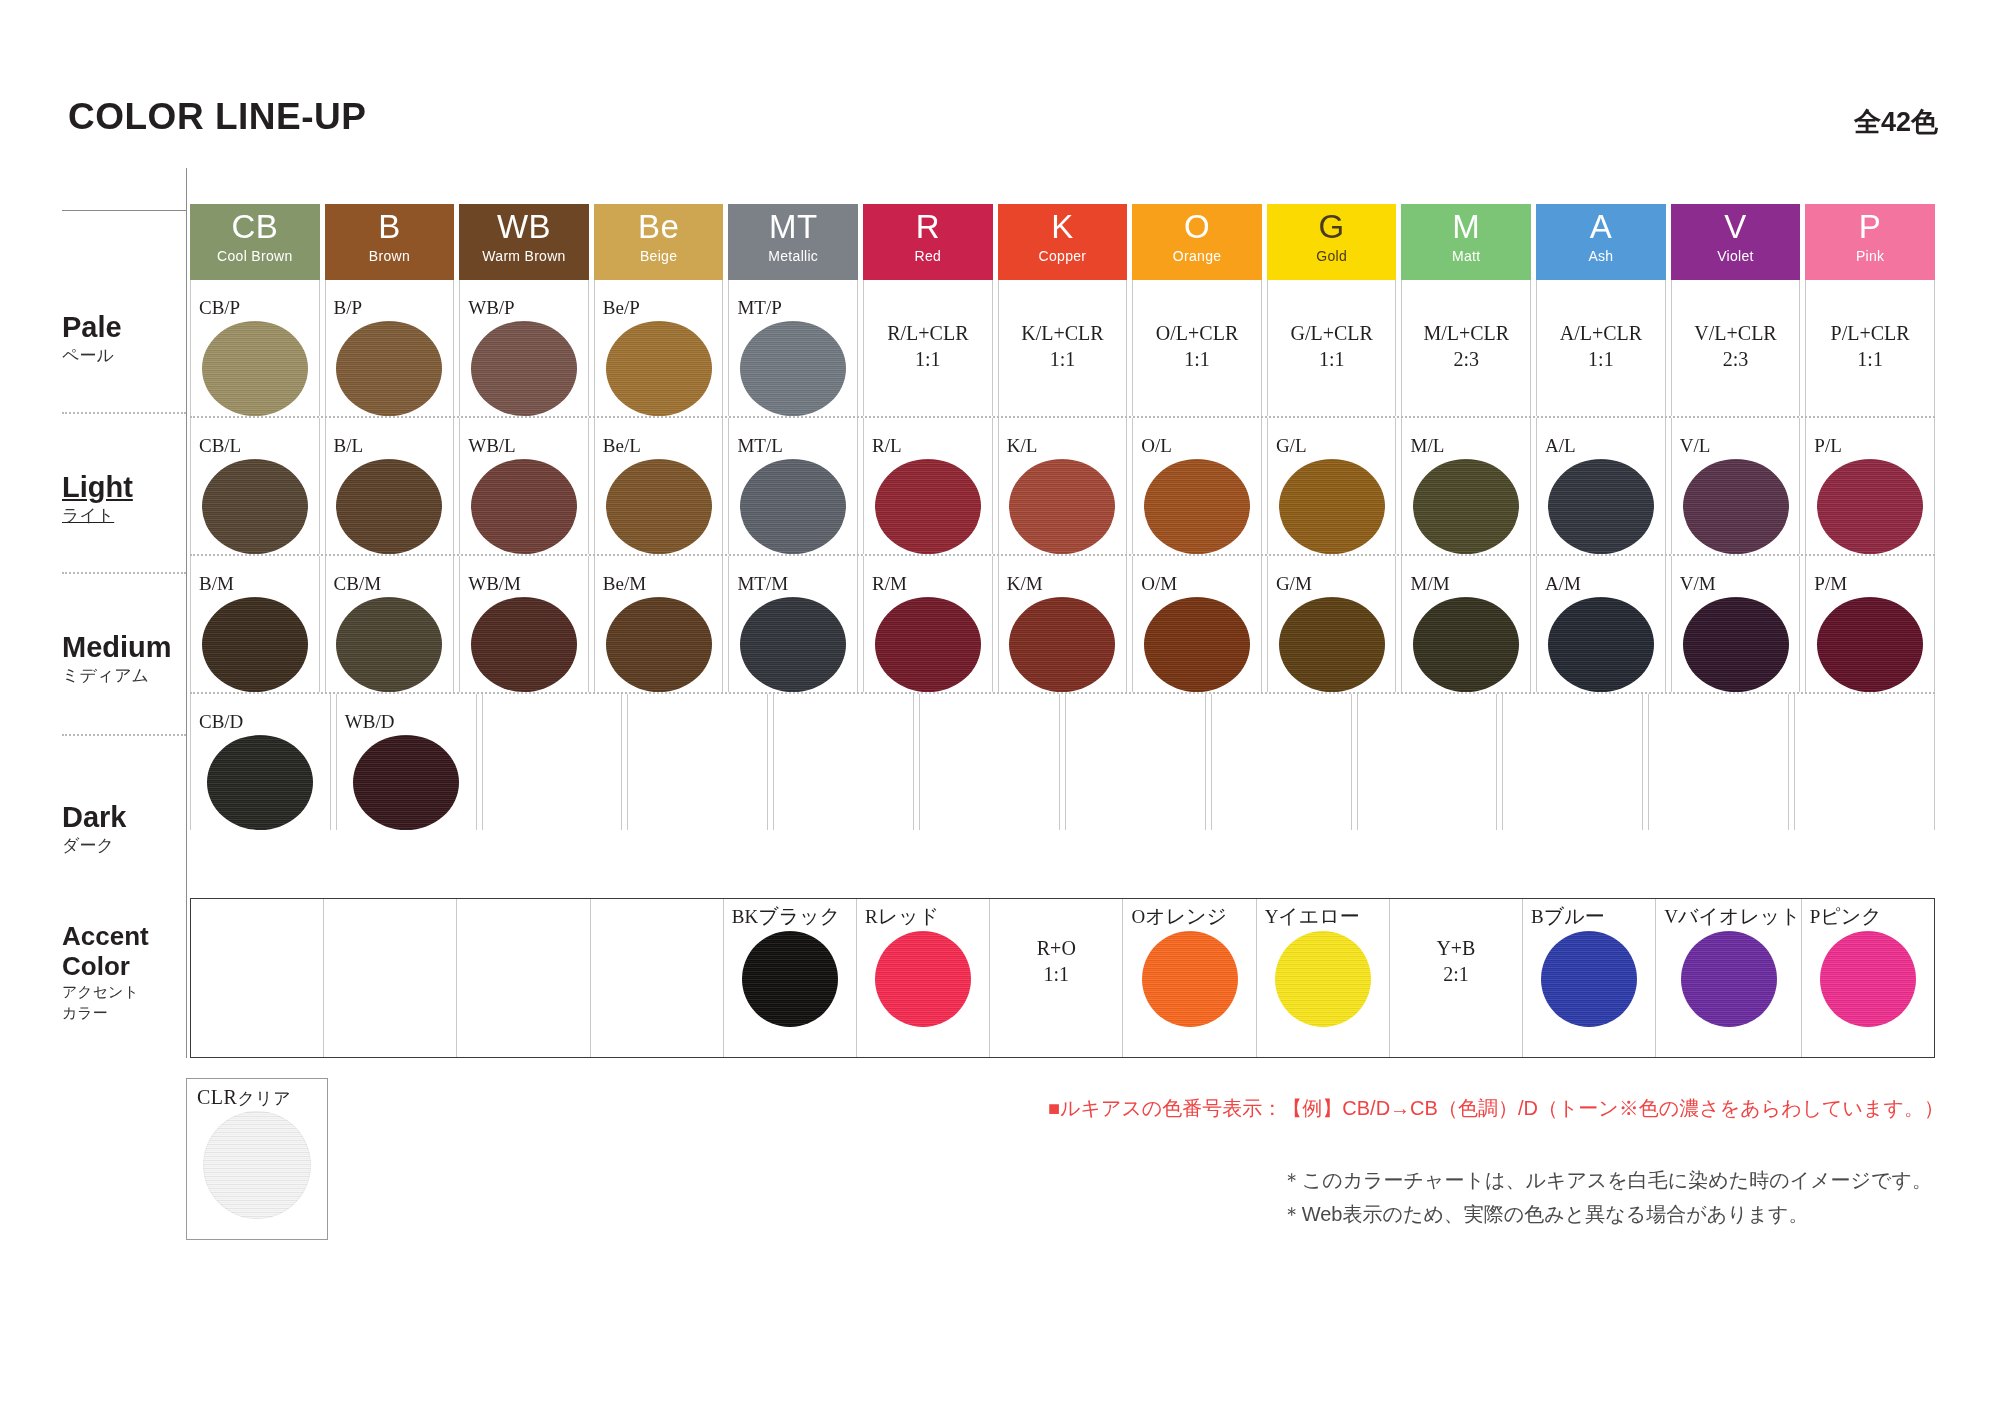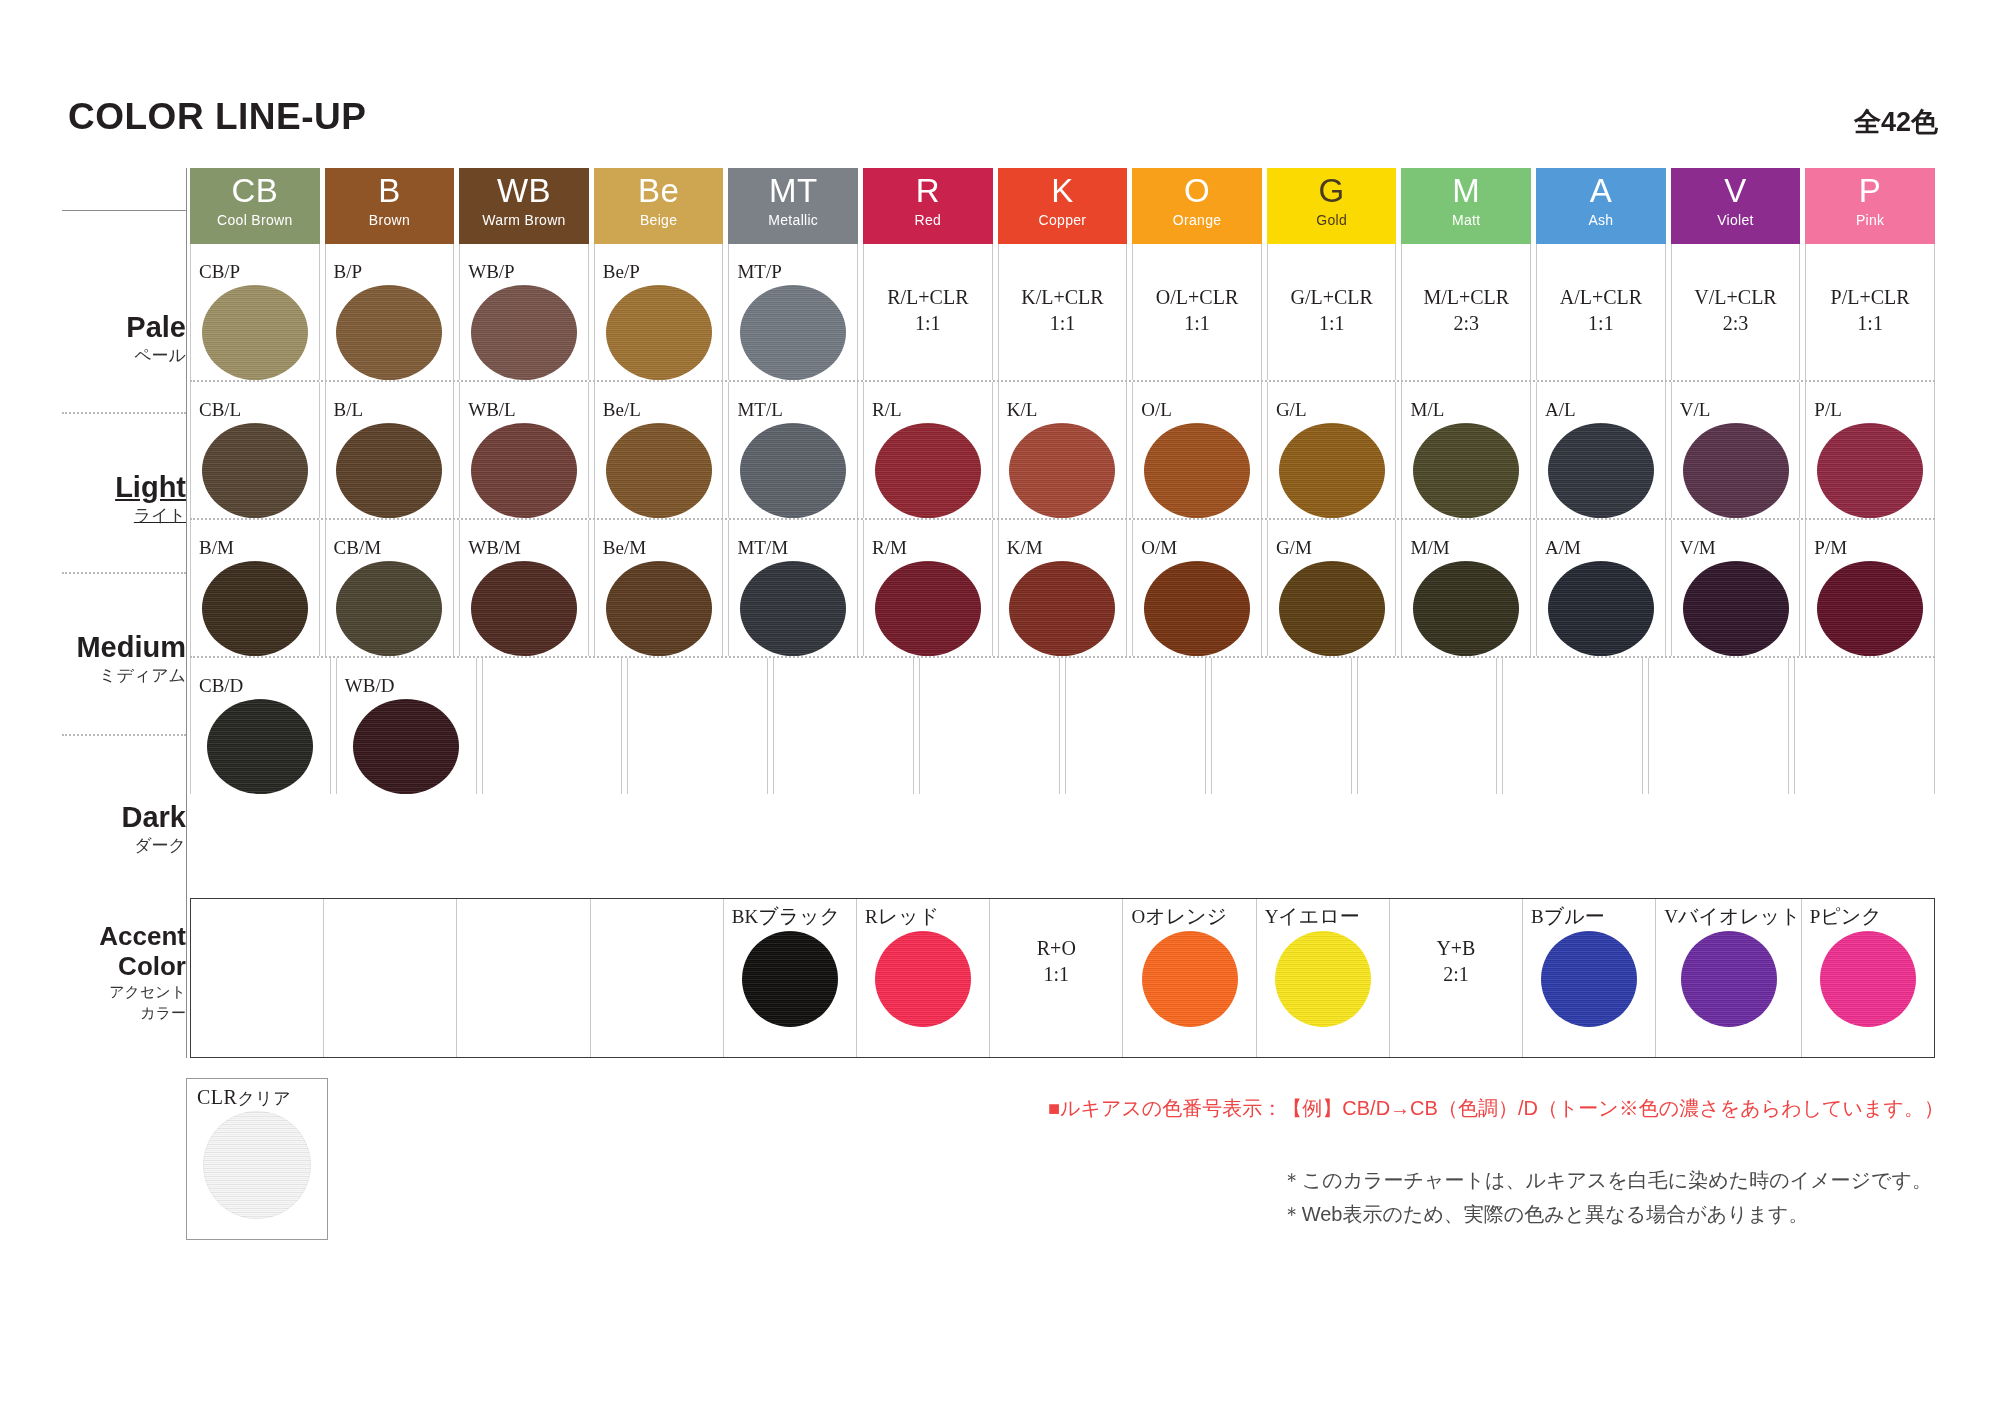--- a/index.html
+++ b/index.html
@@ -50,20 +50,21 @@
     position: absolute;
     left: 190px;
     top: 168px;
     width: 1745px;
   }
 
   .col-head-row {
     display: flex;
     gap: 5px;
     height: 76px;
+    margin-top: 36px;
   }
   .col-head {
     flex: 1 1 0;
     display: flex;
     flex-direction: column;
     align-items: center;
     justify-content: flex-start;
     padding-top: 2px;
     box-sizing: border-box;
     color: #ffffff;
@@ -146,21 +147,21 @@
   }
   .swatch.clr {
     box-shadow: inset 0 0 0 1px rgba(0,0,0,0.04);
   }
 
   
   .row-label {
     position: absolute;
     left: 62px;
     width: 124px;
-    text-align: right;
+    text-align: left;
   }
   .row-label .en {
     font-size: 29px;
     font-weight: bold;
     line-height: 34px;
     color: #231f20;
     white-space: nowrap;
   }
   .row-label .jp {
     font-size: 17px;

